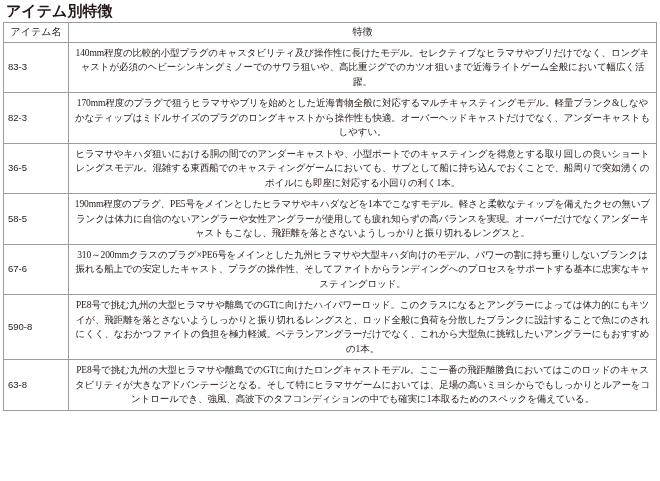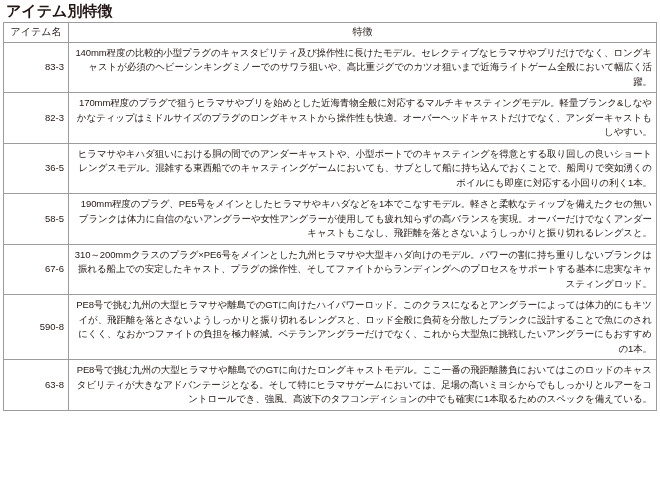--- a/index.html
+++ b/index.html
@@ -43,26 +43,27 @@
     color: #231815;
   }
   table.spec-table th {
     text-align: center;
     font-weight: normal;
     padding: 2px 4px;
     font-size: 10px;
   }
   th.col-name, td.col-name {
     width: 56px;
-    text-align: right;
+    text-align: left;
   }
   td.col-desc {
-    text-align: right;
+    text-align: center;
     padding: 4px 6px 4px 6px;
     letter-spacing: -0.1px;
+    font-family: Liberation Serif, serif;
   }
   td.col-name {
     font-size: 10px;
   }
 </style>
 </head>
 <body>
 
 <div class="page">
   <div class="page-title">アイテム別特徴</div>

